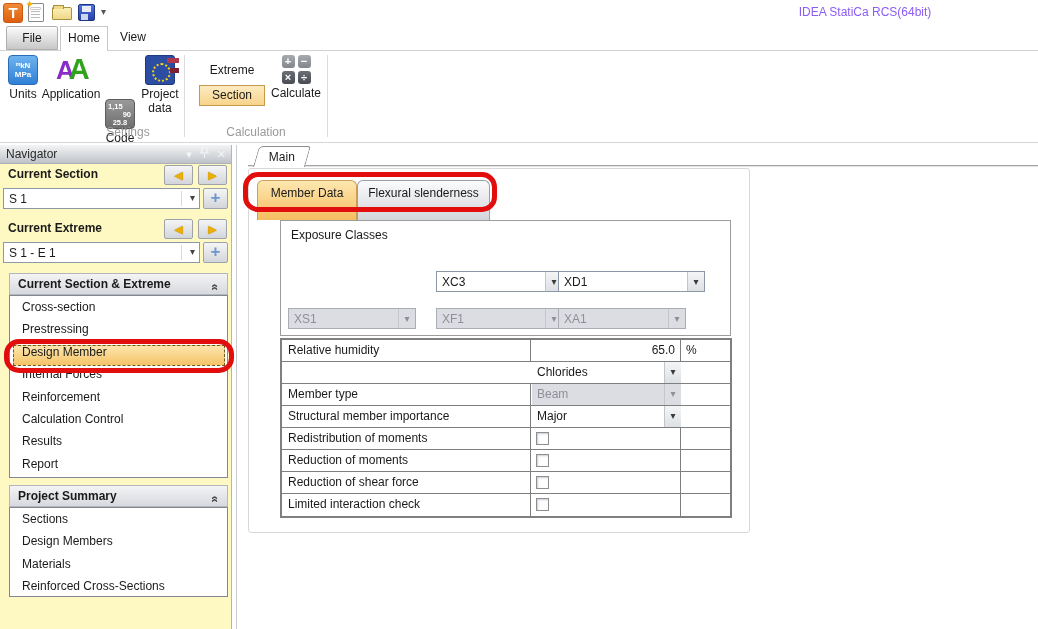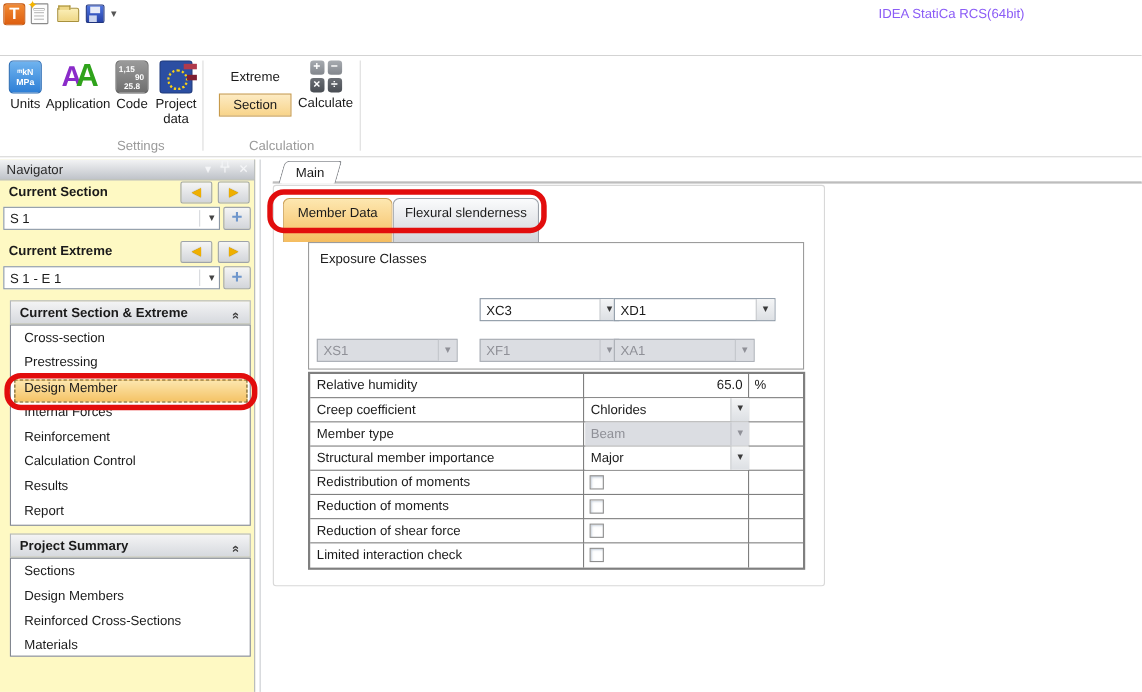--- a/index.html
+++ b/index.html
@@ -29,21 +29,21 @@
   .ribbon-sep-line { position:absolute; left:0; top:50px; width:1038px; height:1px; background:#D3D3D3; }
 
   
   .ribbon { position:absolute; left:0; top:51px; width:1038px; height:92px; background:#fff; border-bottom:1px solid #D6D6D6; }
   .rbtn { position:absolute; top:4px; text-align:center; cursor:default; }
   .rbtn .lbl { margin-top:2px; line-height:14px; }
   .icon30 { width:30px; height:30px; margin:0 auto; position:relative; border-radius:4px; }
   .units-ic { background:linear-gradient(#6FB3EF,#2E7FD6); border:1px solid #2b6cb4; color:#fff; font-size:8px; font-weight:bold; line-height:9px; padding-top:5px; }
   .app-ic { background:transparent; font-weight:bold; font-size:26px; line-height:28px; }
   .app-ic .a1 { color:#8A2BC9; } .app-ic .a2 { color:#2FA31B; margin-left:-6px; font-size:29px; }
-  .code-ic { background:linear-gradient(#9a9a9a,#6e6e6e); border:1px solid #5c5c5c; color:#fff; font-size:7.5px; font-weight:bold; line-height:8px; padding-top:3px; }
+  .code-ic { background:linear-gradient(#9a9a9a,#6e6e6e); border:1px solid #5c5c5c; color:#fff; font-size:7.5px; font-weight:bold; line-height:8px; padding-top:3px;margin-top:44px; }
   .proj-ic { background:#2B4EA2; border:1px solid #1f3a7d; border-radius:3px; }
   .proj-ic::before { content:""; position:absolute; left:6px; top:7px; width:15px; height:15px; border:2px dotted #F7D117; border-radius:50%; }
   .proj-ic .stripe1 { position:absolute; right:-5px; top:2px; width:12px; height:5px; background:#B03A4C; }
   .proj-ic .stripe2 { position:absolute; right:-5px; top:12px; width:9px; height:5px; background:#7E1F32; }
   .calc-ic { width:29px; height:29px; margin:0 auto; display:grid; grid-template-columns:13px 13px; grid-template-rows:13px 13px; gap:3px; }
   .calc-ic span { border-radius:3px; color:#fff; font-size:11px; font-weight:bold; line-height:13px; text-align:center; }
   .calc-ic .light { background:linear-gradient(#a7abb0,#83878d); }
   .calc-ic .dark { background:linear-gradient(#6b6f75,#494d53); }
   .vsep { position:absolute; top:4px; width:1px; height:82px; background:#DCDCDC; }
   .grp-label { position:absolute; top:74px; text-align:center; color:#9A9A9A; }
@@ -113,20 +113,25 @@
 
   <div class="titlebar">
     <div class="applogo">T</div>
     <div class="ic-new"></div>
     <div class="ic-open"></div>
     <div class="ic-save"></div>
     <div class="qat-caret">▾</div>
     <div class="win-title">IDEA StatiCa RCS(64bit)</div>
   </div>
 
+  <div class="ribbon-tabs">
+    <div class="rtab file">File</div>
+    <div class="rtab home">Home</div>
+    <div class="rtab view">View</div>
+  </div>
   <div class="ribbon-sep-line"></div>
 
   <div class="ribbon">
     <div class="rbtn" style="left:4px; width:38px;">
       <div class="icon30 units-ic">
         <div>ᵐkN</div>
         <div>MPa</div>
       </div>
       <div class="lbl">Units</div>
     </div>
@@ -218,22 +223,22 @@
       <div class="item">Report</div>
     </div>
 
     <div class="grp-hdr" style="top:340px;">
       <span>Project Summary</span>
       <span class="chev">«</span>
     </div>
     <div class="navlist" style="top:362px; height:90px;">
       <div class="item">Sections</div>
       <div class="item">Design Members</div>
+      <div class="item">Materials</div>
       <div class="item">Reinforced Cross-Sections</div>
-      <div class="item">Materials</div>
     </div>
   </div>
 
   <div class="redbox" style="left:4px; top:339px; width:230px; height:34px;"></div>
 
   <div class="splitline"></div>
   <div class="tabstrip-line"></div>
   <div class="maintab">
       <span class="t">Main</span>
     </div>
@@ -287,21 +292,20 @@
 
   <div class="ptable">
     <div class="trow">
       <div class="tlabel">Relative humidity</div>
       <div class="tval">
           <span class="num">65.0</span>
         </div>
       <div class="tunit">%</div>
     </div>
     <div class="trow">
-      <div class="tlabel">Creep coefficient</div>
       <div class="tval">
         <div class="combo">
           <span class="txt">Chlorides</span>
             <span class="arr"></span>
         </div>
       </div>
       <div class="tunit"></div>
     </div>
     <div class="trow">
       <div class="tlabel">Member type</div>

